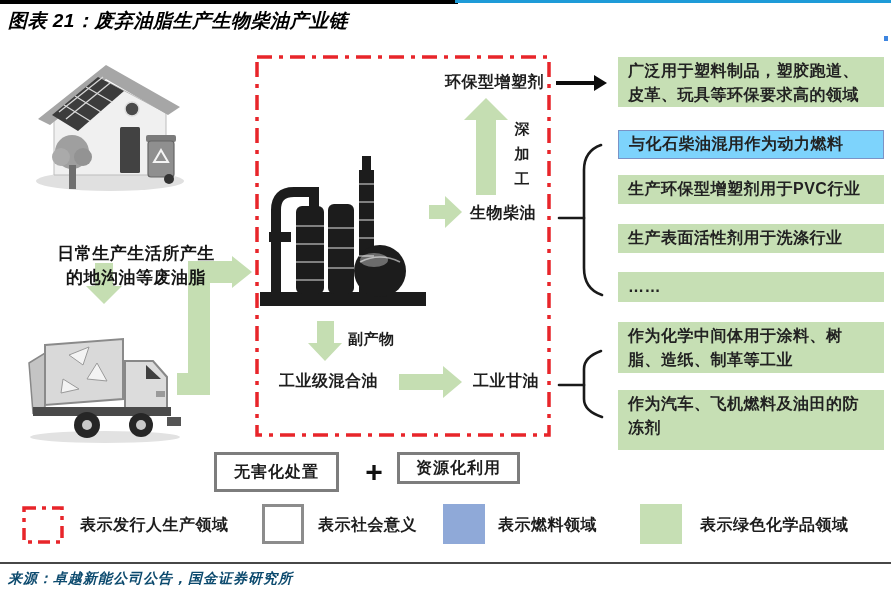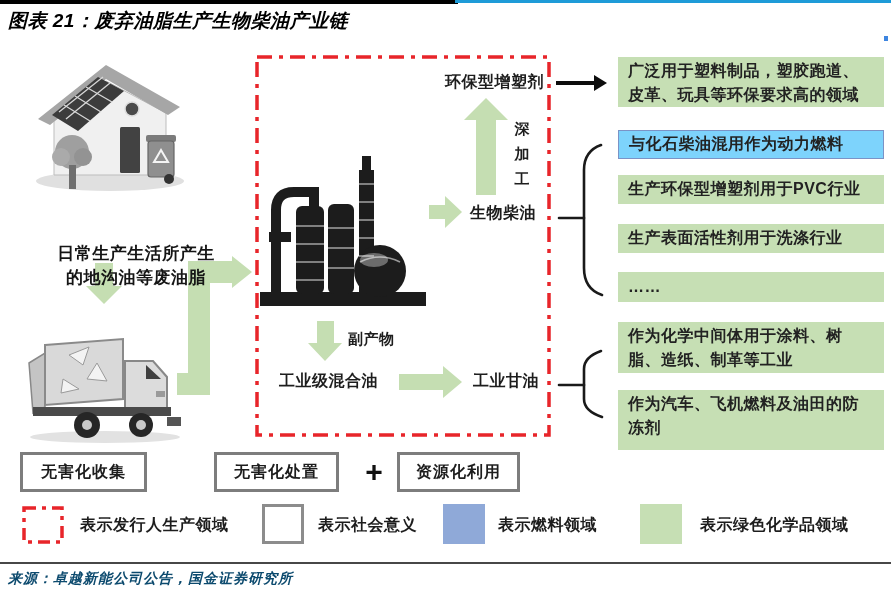--- a/index.html
+++ b/index.html
@@ -162,24 +162,23 @@
   <div class="abs node" style="left:473px;top:371px;">工业甘油</div>
 
   <div class="abs use-box green two-line" style="top:57px;height:50px;">广泛用于塑料制品，塑胶跑道、皮革、玩具等环保要求高的领域</div>
   <div class="abs use-box blue one-line" style="top:130px;height:29px;">与化石柴油混用作为动力燃料</div>
   <div class="abs use-box green one-line" style="top:175px;height:29px;text-align:right;">生产环保型增塑剂用于PVC行业</div>
   <div class="abs use-box green one-line" style="top:224px;height:29px;">生产表面活性剂用于洗涤行业</div>
   <div class="abs use-box green one-line" style="top:272px;height:30px;">……</div>
   <div class="abs use-box green two-line" style="top:322px;height:51px;">作为化学中间体用于涂料、树脂、造纸、制革等工业</div>
   <div class="abs use-box green two-line" style="top:390px;height:60px;">作为汽车、飞机燃料及油田的防冻剂</div>
 
-  <div class="abs plain-box" style="left:20px;top:452px;width:127px;height:40px;">无害化收集</div>
   <div class="abs plain-box" style="left:214px;top:452px;width:125px;height:40px;">无害化处置</div>
   <div class="abs plus">+</div>
-  <div class="abs plain-box" style="left:397px;top:452px;width:123px;height:40px;">资源化利用</div>
+  <div class="abs plain-box" style="left:397px;top:452px;width:123px;height:32px;">资源化利用</div>
 
   <svg class="abs sw" style="left:22px;top:505px;" width="42" height="38" viewBox="0 0 42 38">
     <rect x="2" y="2" width="38" height="34" fill="none" stroke="#e8252a" stroke-width="3.5" stroke-dasharray="12 6 4 6"></rect>
   </svg>
   <div class="abs lg-label" style="left:80px;">表示发行人生产领域</div>
   <div class="abs sw sw-white" style="left:262px;"></div>
   <div class="abs lg-label" style="left:318px;">表示社会意义</div>
   <div class="abs sw sw-blue" style="left:443px;"></div>
   <div class="abs lg-label" style="left:498px;">表示燃料领域</div>
   <div class="abs sw sw-green" style="left:640px;"></div>

